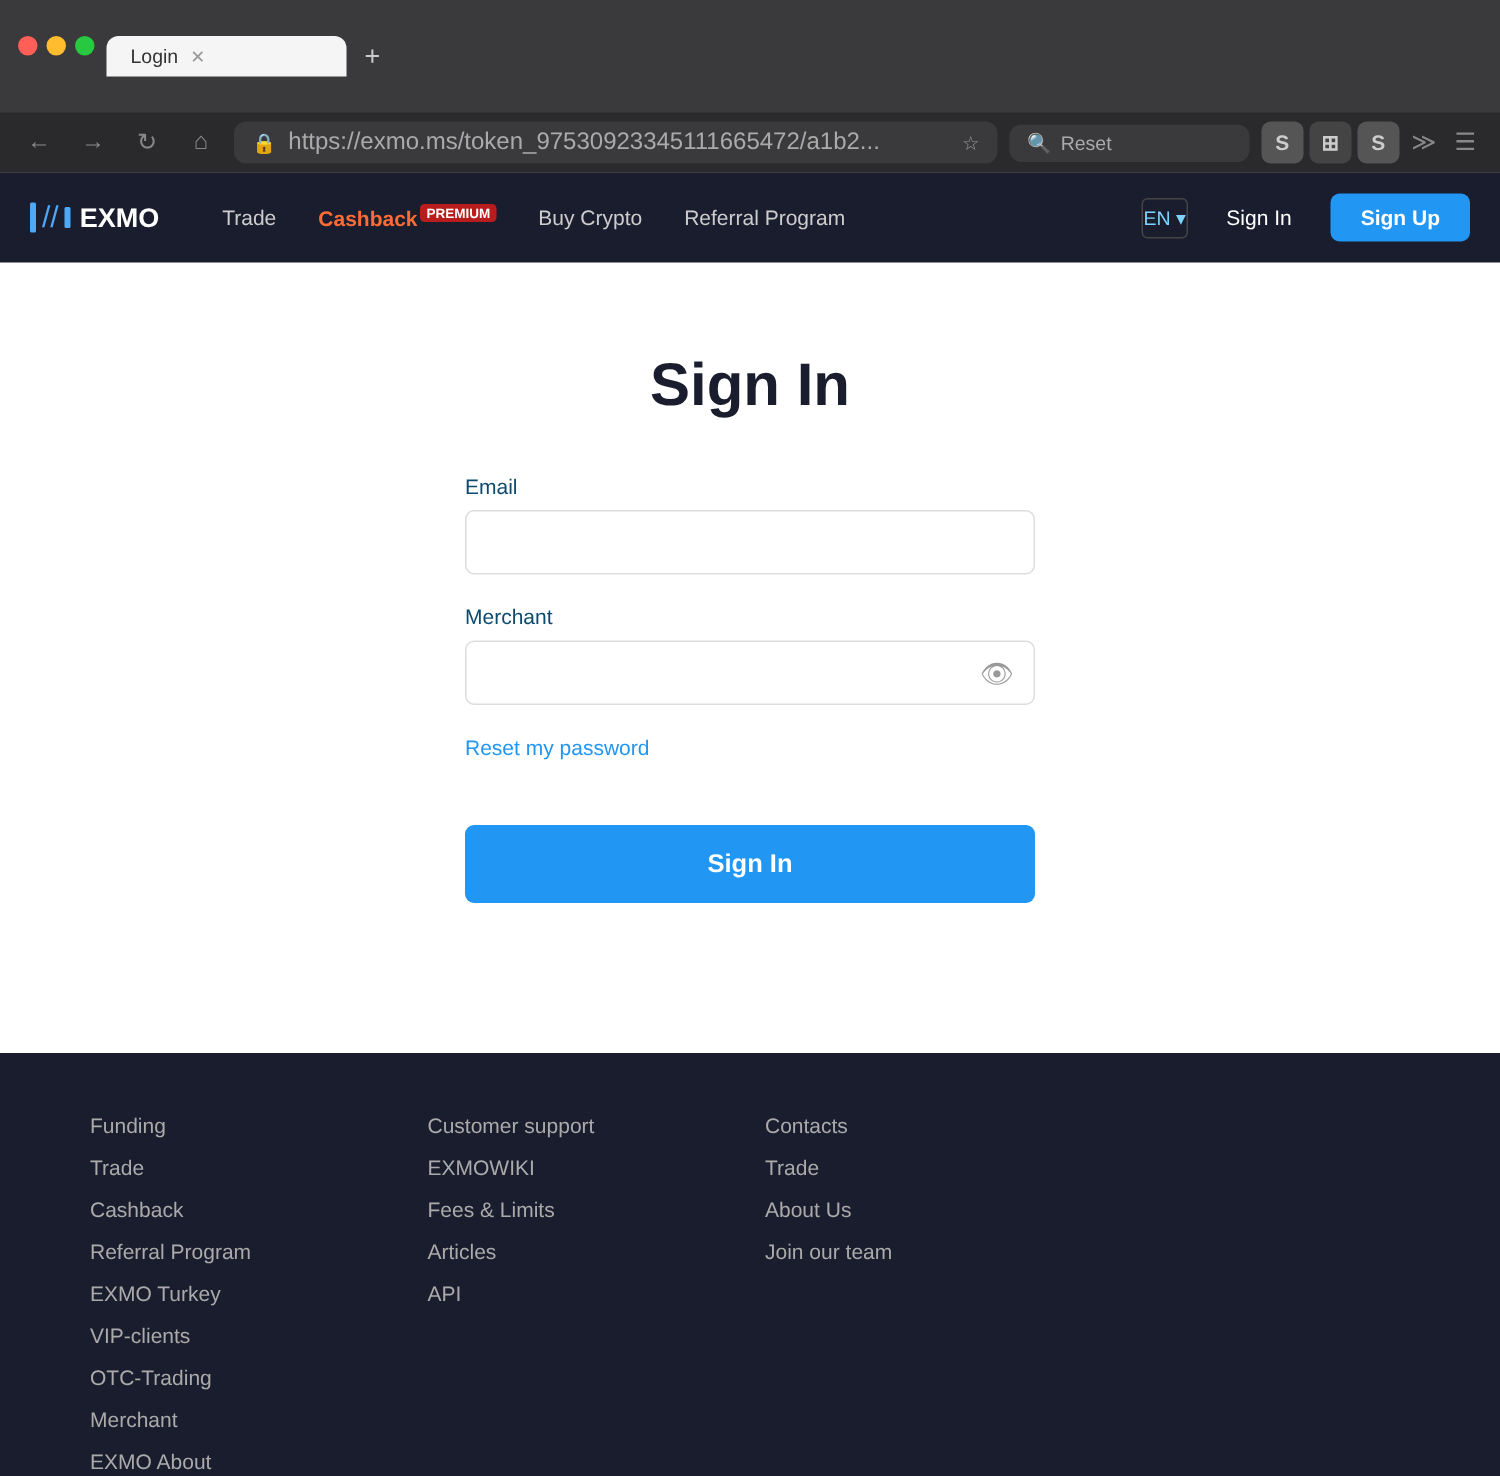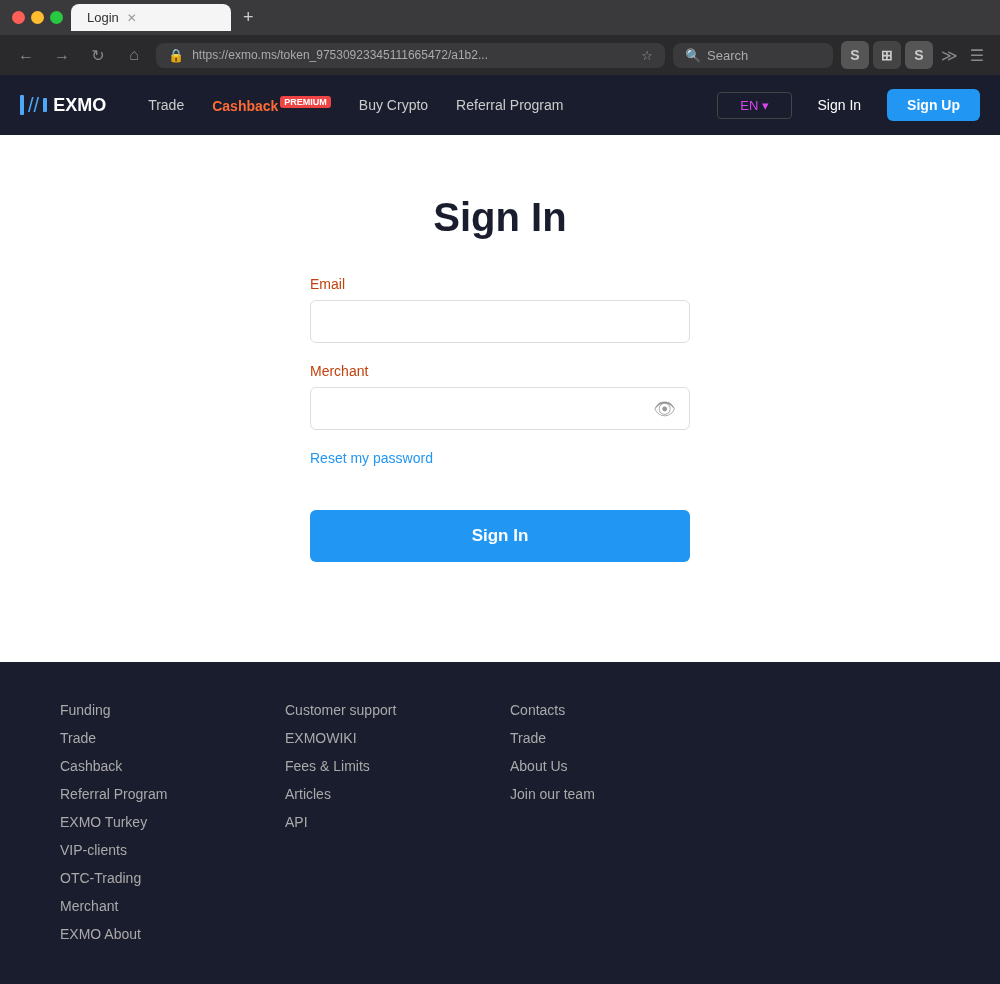--- a/index.html
+++ b/index.html
@@ -1,63 +1,63 @@
 <!DOCTYPE html>
 <html><head>
   <meta charset="utf-8">
   <style>
     * { margin: 0; padding: 0; box-sizing: border-box; }
     body { font-family: -apple-system, BlinkMacSystemFont, 'Segoe UI', sans-serif; background: #fff; width: 1000px; min-height: 984px; }
 
     
     .browser-chrome { background: #3a3a3c; padding: 0; }
-    .browser-title-bar { display: flex; align-items: center; padding: 4px 12px; gap: 8px; }
+    .browser-title-bar { display: flex; padding: 24px 12px; gap: 8px; }
     .traffic-lights { display: flex; gap: 6px; }
     .traffic-light { width: 13px; height: 13px; border-radius: 50%; }
     .tl-red { background: #ff5f57; }
     .tl-yellow { background: #febc2e; }
     .tl-green { background: #28c840; }
     .tab-bar { display: flex; align-items: center; gap: 4px; flex: 1; }
     .tab { background: #2a2a2c; color: #ccc; padding: 6px 16px; border-radius: 8px 8px 0 0; font-size: 13px; display: flex; align-items: center; gap: 8px; min-width: 160px; }
     .tab.active { background: #f5f5f5; color: #333; }
     .tab-close { color: #999; font-size: 12px; cursor: pointer; }
     .new-tab { color: #ccc; font-size: 18px; background: none; border: none; cursor: pointer; padding: 0 8px; }
 
     .browser-address-bar { display: flex; align-items: center; background: #2a2a2c; padding: 6px 12px; gap: 8px; }
     .nav-btn { background: none; border: none; color: #888; font-size: 16px; cursor: pointer; width: 28px; height: 28px; display: flex; align-items: center; justify-content: center; border-radius: 50%; }
     .address-box { flex: 1; background: #3a3a3c; border-radius: 8px; padding: 5px 12px; display: flex; align-items: center; gap: 8px; color: #ccc; font-size: 13px; }
-    .address-text { color: #aaa; font-size: 12px; flex: 1; }
+    .address-text { color: #aaa; font-size: 16px; flex: 1; }
     .address-icons { display: flex; gap: 6px; align-items: center; color: #999; font-size: 13px; }
     .search-box { background: #3a3a3c; border-radius: 8px; padding: 5px 12px; display: flex; align-items: center; gap: 6px; color: #aaa; font-size: 13px; width: 160px; }
     .toolbar-icons { display: flex; gap: 4px; align-items: center; }
     .toolbar-icon { width: 28px; height: 28px; border-radius: 6px; background: #555; display: flex; align-items: center; justify-content: center; color: #ccc; font-size: 14px; font-weight: bold; }
     .toolbar-dots { color: #888; font-size: 16px; cursor: pointer; padding: 0 4px; }
 
     
     .site-nav { background: #1a1d2e; display: flex; align-items: center; padding: 0 20px; height: 60px; gap: 0; }
     .logo { display: flex; align-items: center; gap: 6px; color: white; font-weight: 700; font-size: 18px; margin-right: 30px; text-decoration: none; }
     .logo-icon { display: flex; align-items: center; gap: 2px; }
     .logo-bar { width: 4px; height: 20px; background: #4fa8f5; border-radius: 1px; }
     .logo-bar2 { width: 4px; height: 14px; background: #4fa8f5; border-radius: 1px; }
     .logo-slash { color: #4fa8f5; font-size: 20px; font-weight: 300; margin: 0 2px; }
     .nav-links { display: flex; align-items: center; gap: 4px; flex: 1; }
     .nav-link { color: #ccc; text-decoration: none; font-size: 14px; padding: 8px 12px; cursor: pointer; }
     .cashback-link { color: #ff6b35 !important; font-weight: 600; }
-    .cashback-badge { background: #ef4444; color: white; font-size: 9px; font-weight: 700; padding: 1px 4px; border-radius: 3px; margin-left: 2px; vertical-align: super; }
+    .cashback-badge { background: #b91c1c; color: white; font-size: 9px; font-weight: 700; padding: 1px 4px; border-radius: 3px; margin-left: 2px; vertical-align: super; }
     .nav-right { display: flex; align-items: center; gap: 10px; }
-    .lang-btn { color: #d946ef; background: none; border: 1px solid #444; border-radius: 4px; padding: 5px 22px; font-size: 13px; cursor: pointer; }
+    .lang-btn { color: #7dd3fc; background: none; border: 1px solid #444; border-radius: 4px; padding: 5px 0; font-size: 13px; cursor: pointer; }
     .signin-btn { color: white; background: none; border: none; font-size: 14px; cursor: pointer; padding: 8px 16px; }
     .signup-btn { background: #2196f3; color: white; border: none; border-radius: 6px; padding: 8px 20px; font-size: 14px; font-weight: 600; cursor: pointer; }
 
     
     .main-content { display: flex; flex-direction: column; align-items: center; padding: 60px 20px 80px; min-height: 500px; }
     .signin-title { font-size: 40px; font-weight: 700; color: #1a1d2e; margin-bottom: 36px; }
     .signin-form { width: 380px; }
     .form-group { margin-bottom: 20px; }
-    .form-label { display: block; font-size: 14px; color: #c2410c; margin-bottom: 8px; }
+    .form-label { display: block; font-size: 14px; color: #0c4a6e; margin-bottom: 8px; }
     .form-input { width: 100%; border: 1.5px solid #ddd; border-radius: 6px; padding: 12px 14px; font-size: 15px; color: #333; outline: none; }
     .password-wrapper { position: relative; }
     .password-input { width: 100%; border: 1.5px solid #ddd; border-radius: 6px; padding: 12px 44px 12px 14px; font-size: 15px; color: #333; outline: none; }
     .eye-icon { position: absolute; right: 14px; top: 50%; transform: translateY(-50%); color: #999; cursor: pointer; font-size: 18px; }
     .reset-link { color: #2196f3; font-size: 14px; text-decoration: none; cursor: pointer; display: block; margin-top: 20px; }
     .signin-submit { width: 100%; background: #2196f3; color: white; border: none; border-radius: 6px; padding: 16px; font-size: 17px; font-weight: 600; cursor: pointer; margin-top: 24px; margin-bottom: 20px; }
     .signup-prompt { text-align: center; color: #555; font-size: 15px; }
     .signup-prompt-link { color: #2196f3; text-decoration: none; font-weight: 600; }
 
     
@@ -91,21 +91,21 @@
     <button class="nav-btn">⌂</button>
     <div class="address-box">
       <span style="color:#aaa; font-size:13px;">🔒</span>
       <span class="address-text">https://exmo.ms/token_97530923345111665472/a1b2...</span>
       <div class="address-icons">
         <span>☆</span>
       </div>
     </div>
     <div class="search-box">
       <span>🔍</span>
-      <span>Search</span>
+      <span>Reset</span>
     </div>
     <div class="toolbar-icons">
       <div class="toolbar-icon">
           <span>S</span>
         </div>
       <div class="toolbar-icon" style="background:#444;">⊞</div>
       <div class="toolbar-icon">
           <span>S</span>
         </div>
       <span class="toolbar-dots">≫</span>

